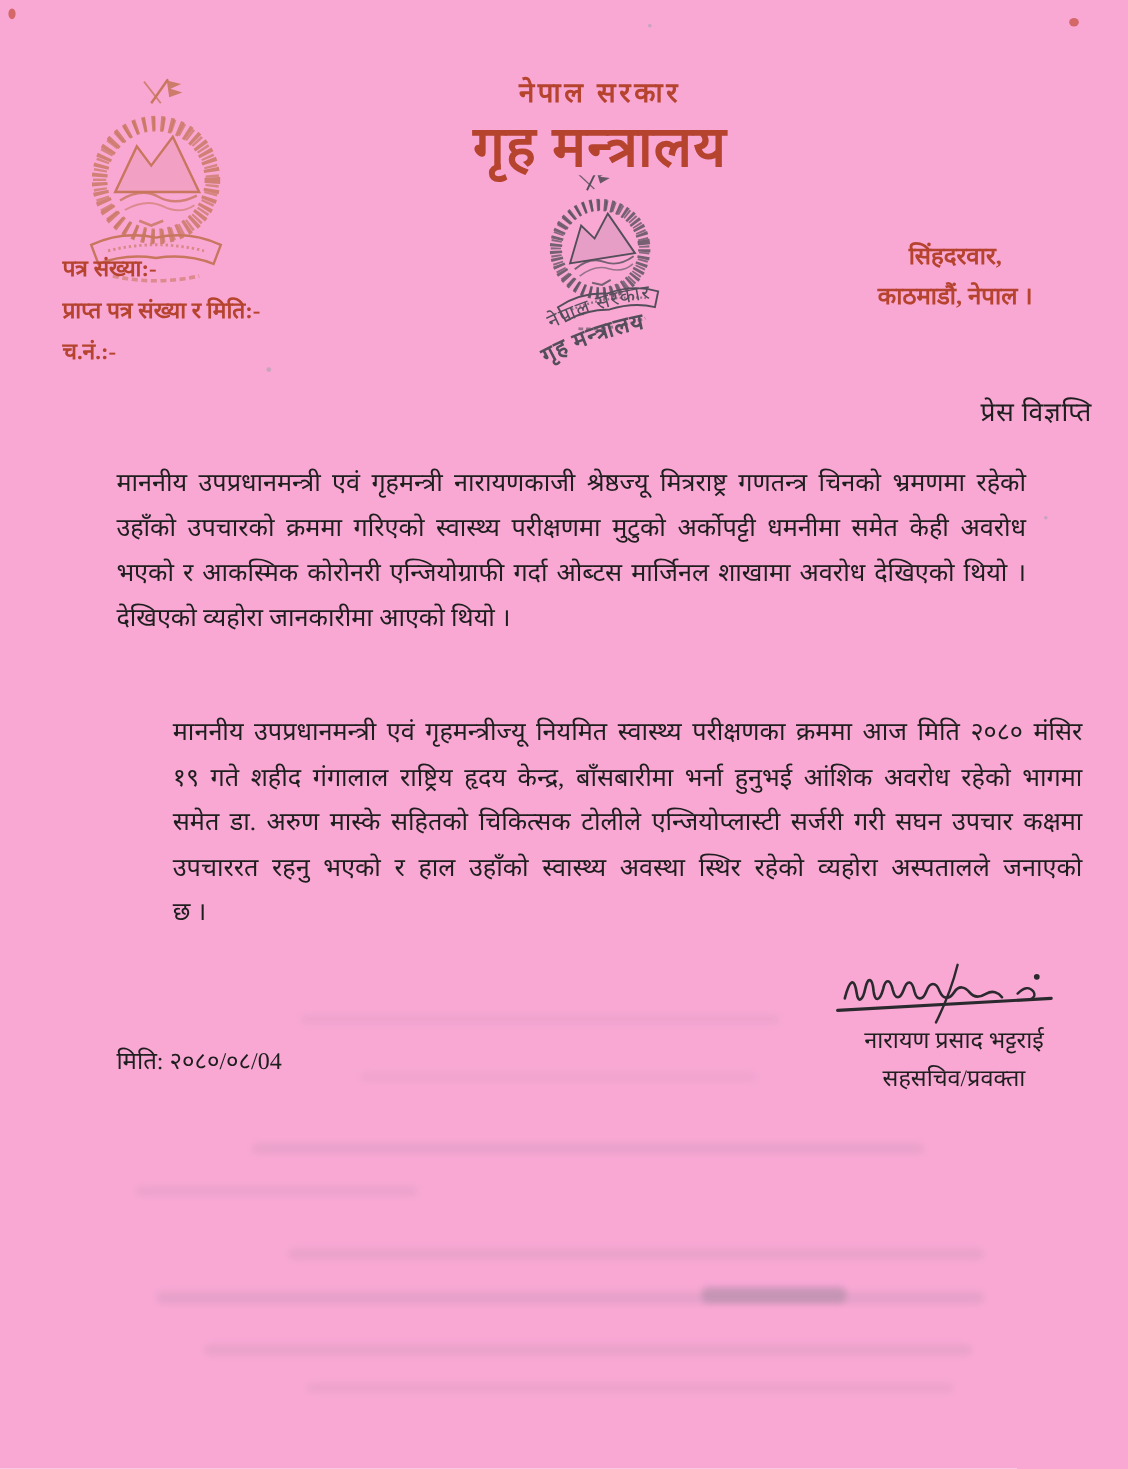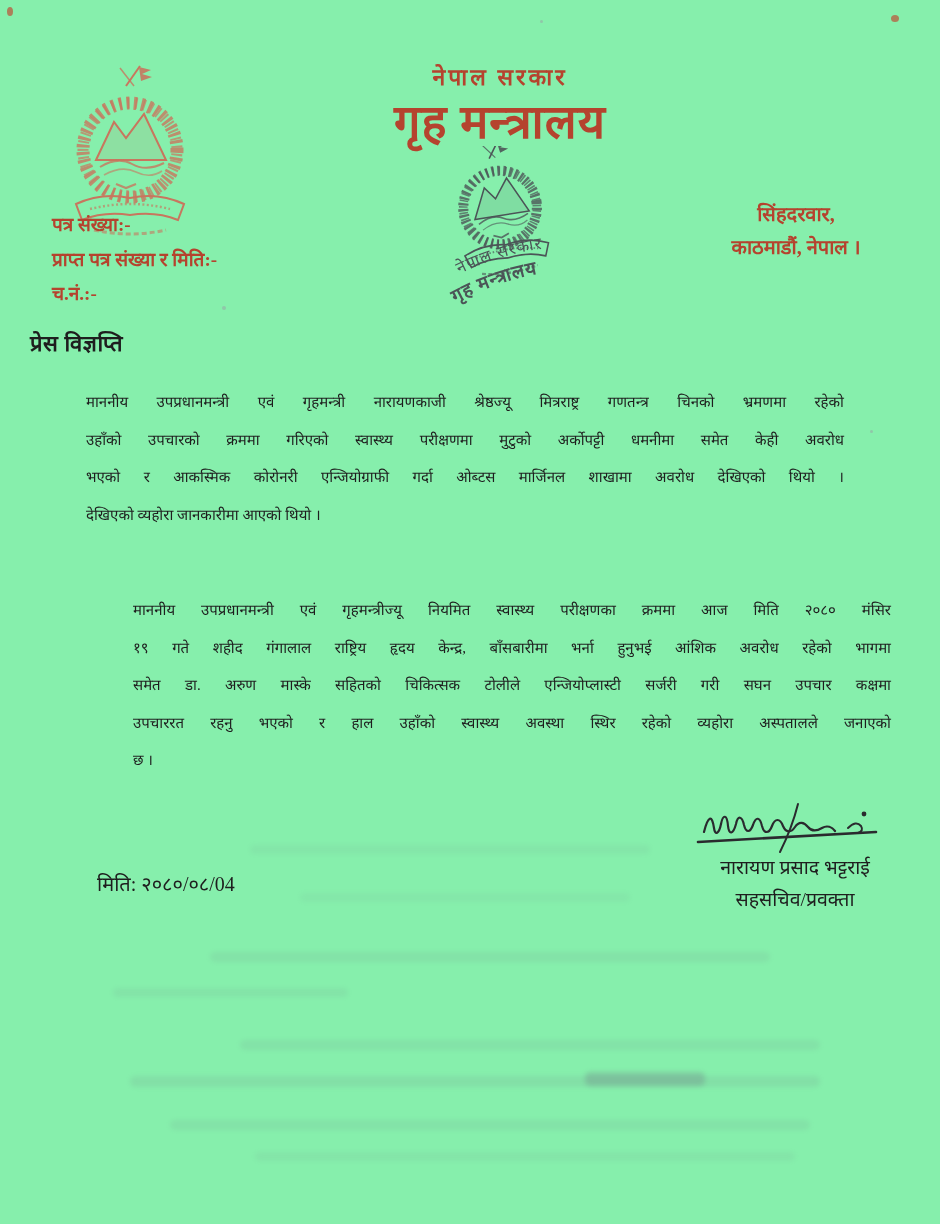--- a/index.html
+++ b/index.html
@@ -1,18 +1,18 @@
 <!DOCTYPE html>
 <html><head>
 <meta charset="utf-8">
 <style>
   html,body{margin:0;padding:0;background:#ffffff;}
   .page{
     position:relative;width:940px;height:1224px;overflow:hidden;
-    background:#86efac;
+    background:#f9a8d4;
     font-family:"Liberation Serif","DejaVu Serif",serif;
     color:#1e1e1e;
   }
   
   .gov-title{
     position:absolute;top:60px;left:60px;width:880px;text-align:center;
     font-size:23px;font-weight:bold;letter-spacing:3px;color:#b5432e;
   }
   .ministry-title{
     position:absolute;top:88px;left:60px;width:880px;text-align:center;
@@ -24,24 +24,24 @@
   .ref-block{
     position:absolute;left:52px;top:208px;color:#b5432e;
     font-size:19px;font-weight:bold;line-height:34.5px;white-space:nowrap;
   }
   .address-block{
     position:absolute;left:690px;top:198px;width:212px;text-align:center;
     color:#b5432e;font-size:20px;font-weight:bold;line-height:33px;white-space:nowrap;
   }
   
   .press-title{
-    position:absolute;top:327px;left:30px;width:880px;text-align:left;
-    font-size:22px;font-weight:700;letter-spacing:.5px;
+    position:absolute;top:327px;left:30px;width:880px;text-align:right;
+    font-size:22px;font-weight:400;letter-spacing:.5px;
   }
-  .para{position:absolute;left:86px;width:758px;font-size:15px;}
+  .para{position:absolute;left:97px;width:758px;font-size:21px;}
   .para .bline{
     display:block;height:37.6px;line-height:37.6px;
     text-align:justify;text-align-last:justify;white-space:nowrap;overflow:visible;
   }
   .para .bline.last{text-align:left;text-align-last:left;}
   .para1{top:384px;}
   .para2{top:592px;margin-left:47px;}
   .date-line{position:absolute;left:97px;top:870px;font-size:20px;font-weight:500;white-space:nowrap;}
   
   .sig-block{position:absolute;left:675px;top:796px;width:240px;text-align:center;font-family:Liberation Serif, serif;}

